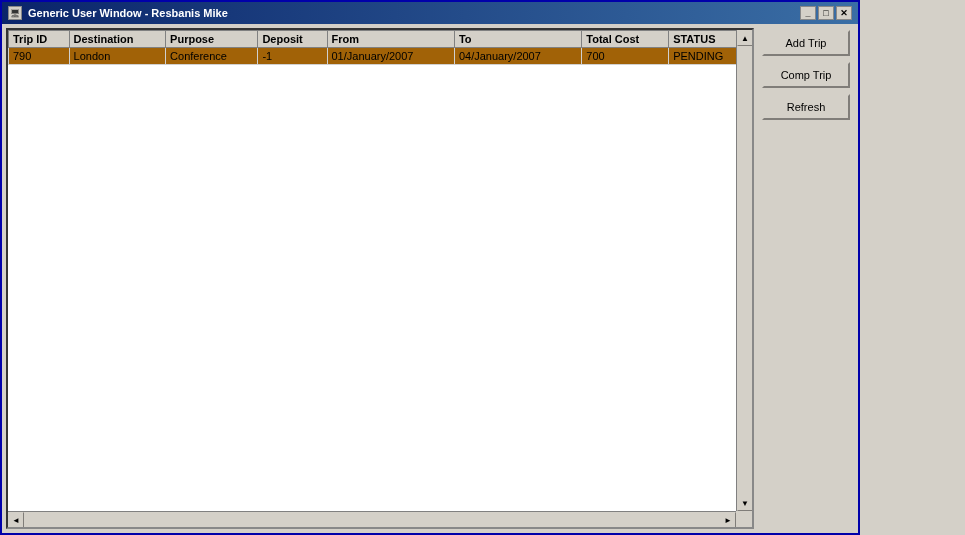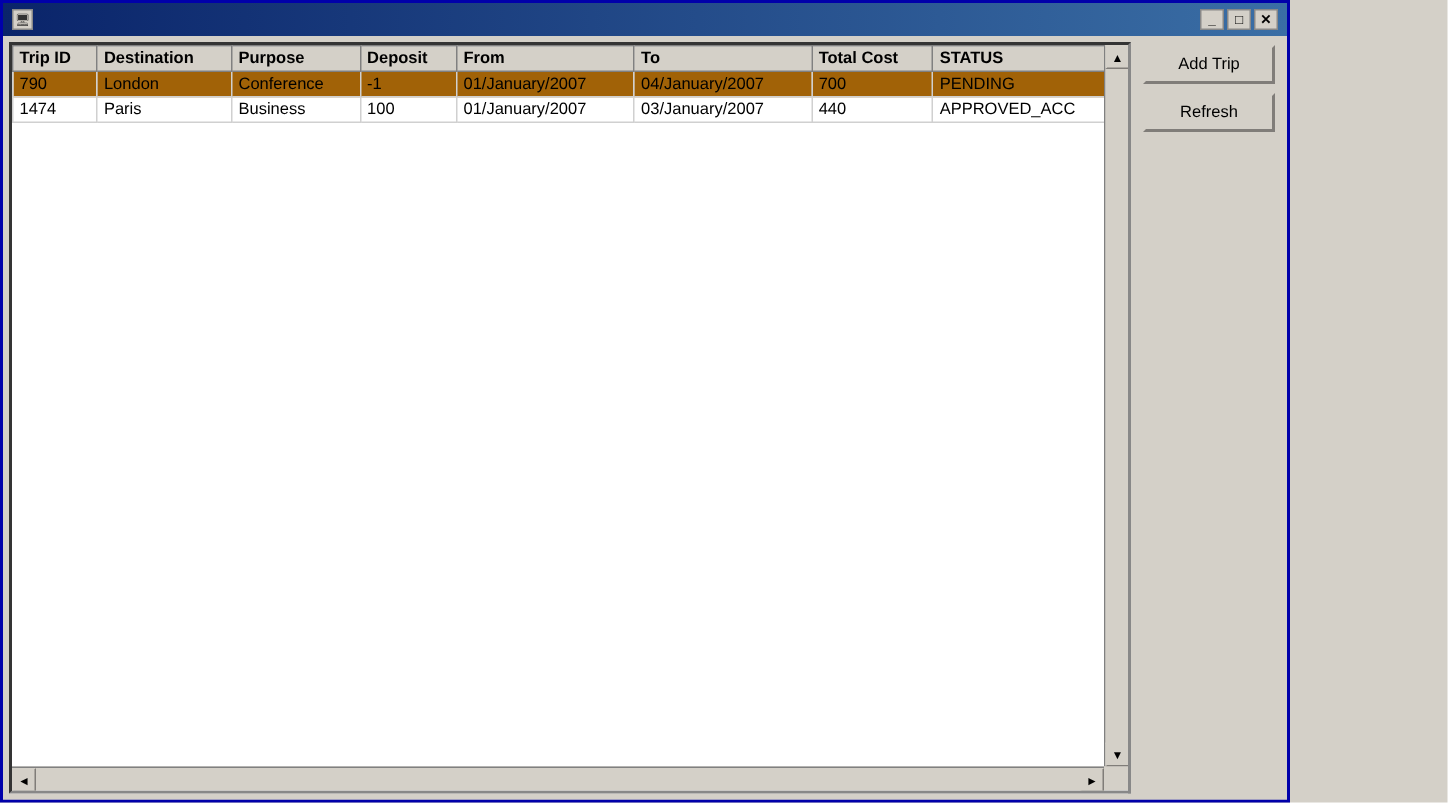--- a/index.html
+++ b/index.html
@@ -209,20 +209,21 @@
   </style>
 </head>
 <body>
 
 <div class="window">
   <div class="title-bar">
     <div class="title-bar-left">
       <div class="title-icon">
         <span style="font-size:8px;">🖥</span>
       </div>
+      <span class="title-text">Generic User Window - Resbanis Mike</span>
     </div>
     <div class="title-buttons">
       <div class="title-btn">_</div>
       <div class="title-btn">□</div>
       <div class="title-btn close">✕</div>
     </div>
   </div>
 
   <div class="content-area">
     <div class="table-container">
@@ -244,30 +245,20 @@
           <tr>
                 <td>790</td>
                 <td>London</td>
                 <td>Conference</td>
                 <td>-1</td>
                 <td>01/January/2007</td>
                 <td>04/January/2007</td>
                 <td>700</td>
                 <td>PENDING</td>
               </tr>
-              <tr>
-                <td>1474</td>
-                <td>Paris</td>
-                <td>Business</td>
-                <td>100</td>
-                <td>01/January/2007</td>
-                <td>03/January/2007</td>
-                <td>440</td>
-                <td>APPROVED_ACC</td>
-              </tr>
             </tbody>
         </table>
 
         <div class="scrollbar-right">
           <div class="scroll-btn">▲</div>
           <div class="scroll-track"></div>
           <div class="scroll-btn">▼</div>
         </div>
 
         <div class="scrollbar-bottom">
@@ -275,16 +266,17 @@
           <div class="scroll-track"></div>
           <div class="scroll-btn">►</div>
         </div>
 
         <div class="scroll-corner"></div>
       </div>
     </div>
 
     <div class="sidebar">
       <button class="sidebar-btn">Add Trip</button>
+      <button class="sidebar-btn">Comp Trip</button>
       <button class="sidebar-btn">Refresh</button>
     </div>
   </div>
 </div>
 
 </body></html>

